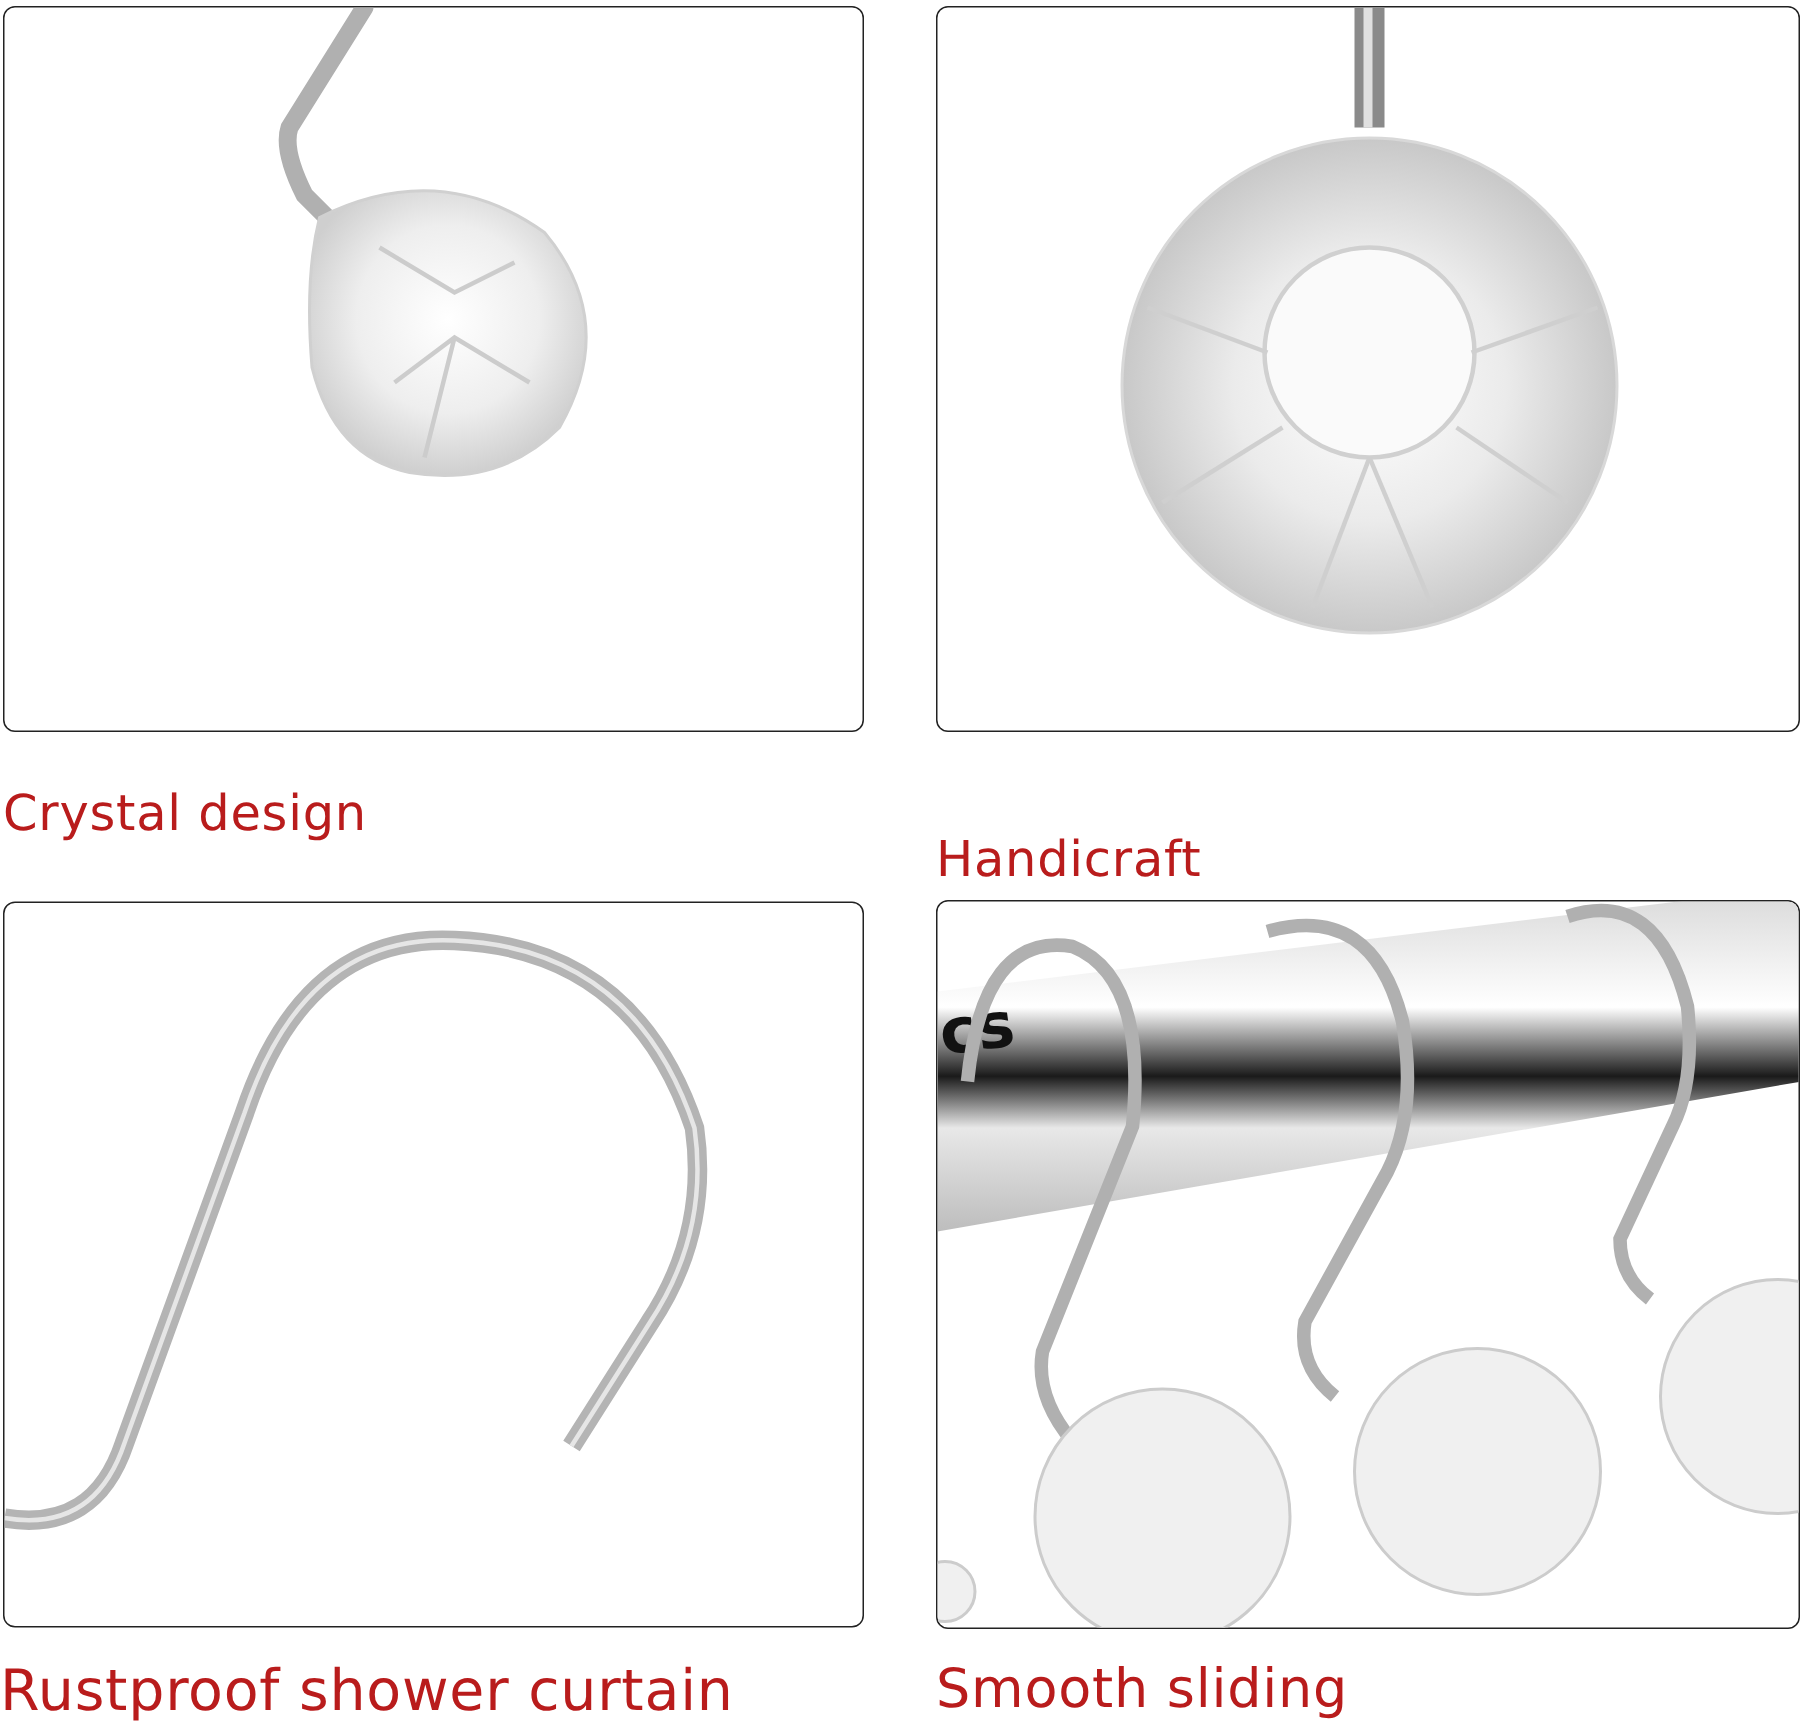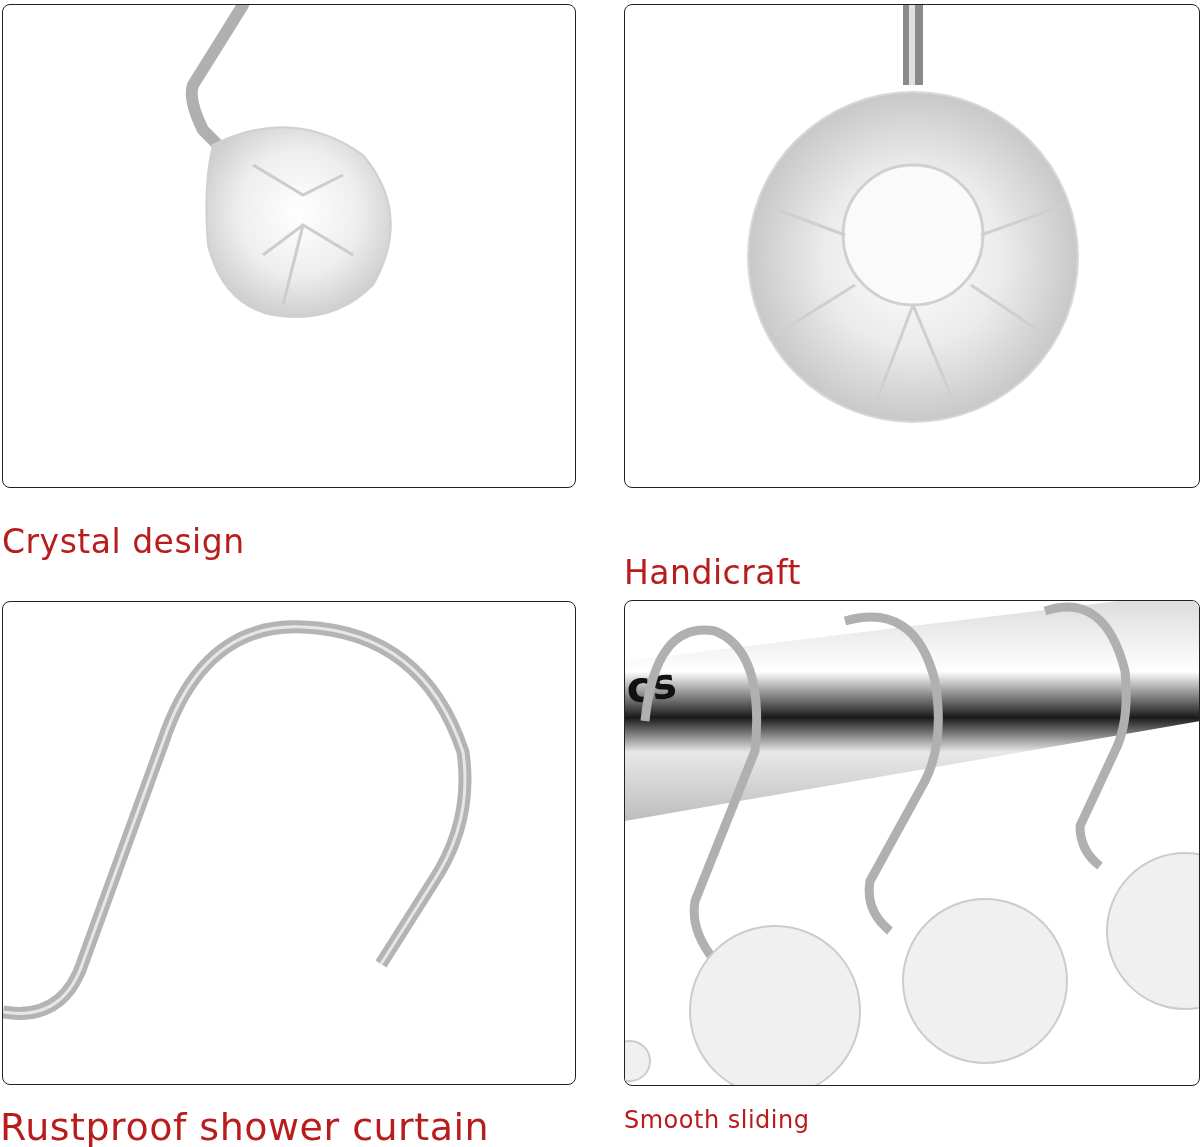--- a/index.html
+++ b/index.html
@@ -82,13 +82,13 @@
       <path d="M420,10 Q480,-10 500,70 Q505,120 490,150 L455,225 Q455,250 475,265"></path>
     </g>
     <g fill="#f0f0f0" stroke="#cccccc" stroke-width="2">
       <circle cx="150" cy="410" r="85"></circle>
       <circle cx="360" cy="380" r="82"></circle>
       <circle cx="560" cy="330" r="78"></circle>
       <circle cx="5" cy="460" r="20"></circle>
     </g>
   </svg>
 </div>
-<div class="caption" style="left:624px; top:1106px; width:576px; font-size:24px;">Smooth sliding</div>
+<div class="caption" style="left:624px; top:1106px; width:576px; font-size:36px;">Smooth sliding</div>
 
 </body></html>

